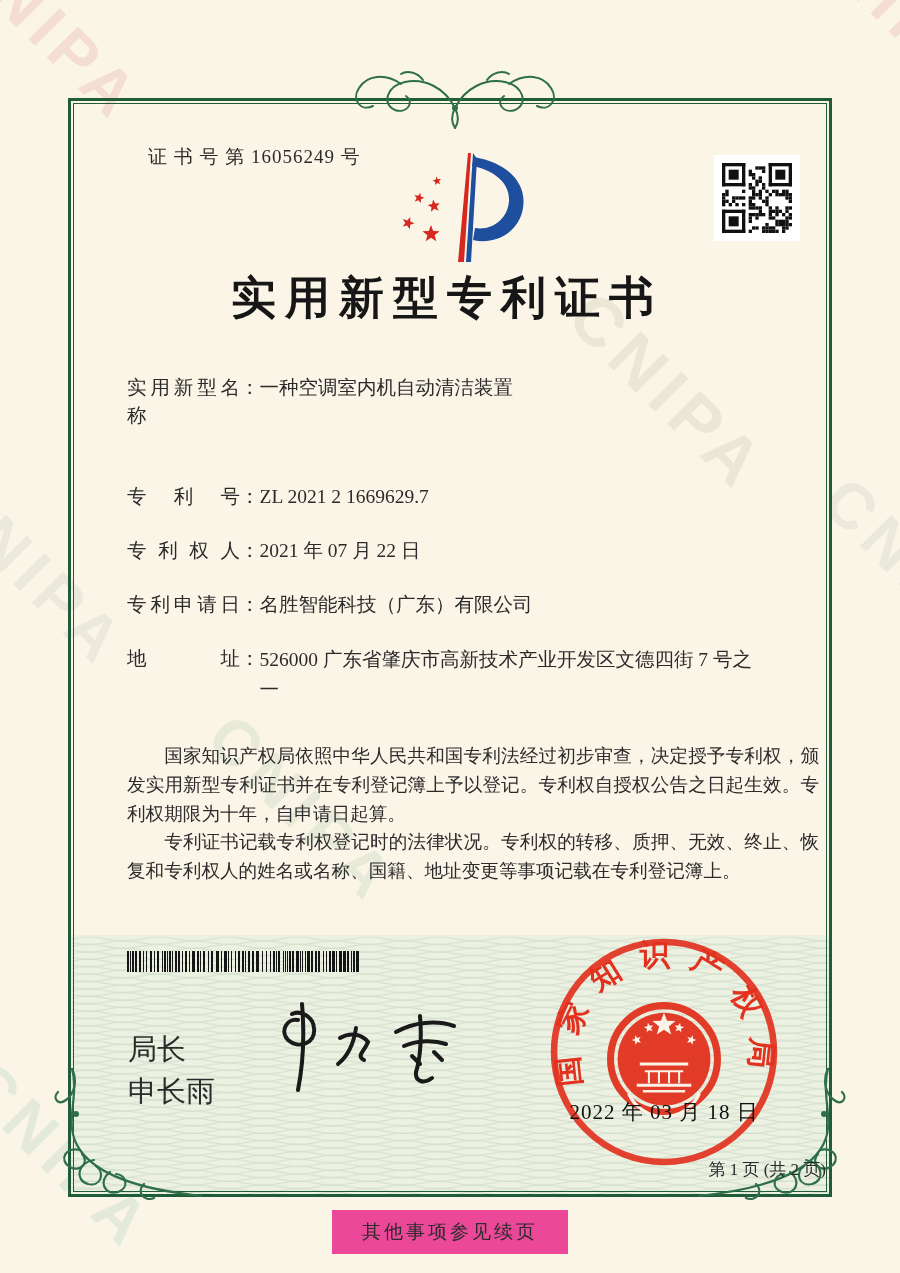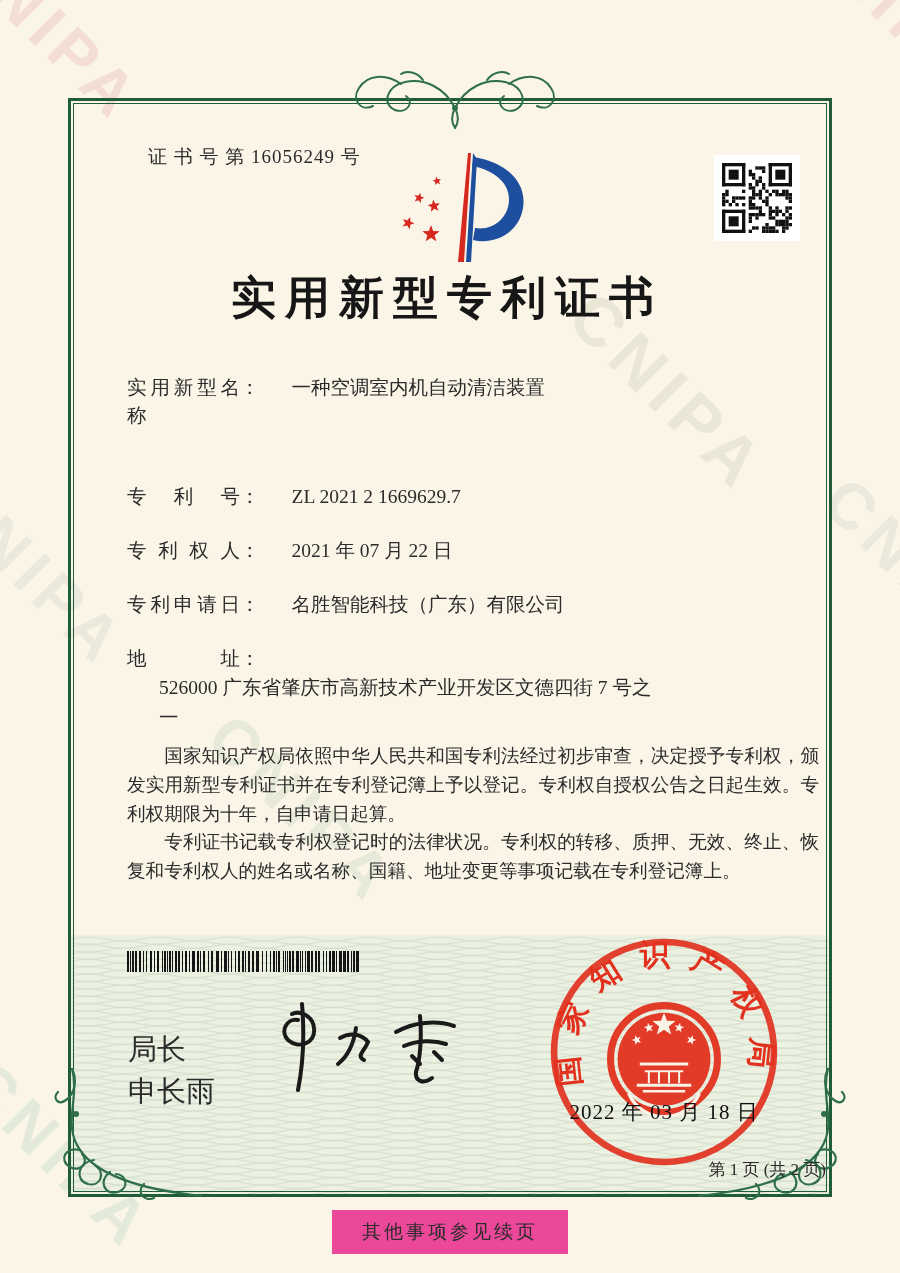--- a/index.html
+++ b/index.html
@@ -20,21 +20,21 @@
   .z{z-index:5;}
   #certno{left:148px;top:144px;font-size:19px;letter-spacing:1px;}
   #logo{left:390px;top:148px;}
   #qrbox{left:714px;top:155px;width:86px;height:86px;background:#fff;z-index:5;}
   #qrbox svg{position:absolute;left:8px;top:8px;}
   #title{left:68px;top:268px;width:758px;text-align:center;font-size:45px;font-weight:bold;
          letter-spacing:9px;color:#161616;}
   .frow{position:absolute;left:127px;width:700px;font-size:19.5px;line-height:28px;z-index:5;}
   .flabel{display:inline-block;width:113px;text-align:justify;text-align-last:justify;vertical-align:top;}
   .fcolon{vertical-align:top;}
-  .fvalue{vertical-align:top;margin-left:32px;}
+  .fvalue{vertical-align:top;}
   .pre{white-space:pre-line;display:inline-block;width:565px;line-height:30px;}
   .pair2{position:absolute;left:333px;top:0;}
   #paras{left:127px;top:742px;width:692px;font-size:18.6px;line-height:28.8px;z-index:5;}
   #paras p{margin:0;text-indent:2em;text-align:justify;}
   #barcode{left:127px;top:951px;z-index:5;}
   #signerblock{left:128px;top:1028px;font-size:29px;line-height:42px;z-index:6;}
   #sigsvg{left:268px;top:998px;z-index:6;}
   #seal{left:548px;top:936px;z-index:6;}
   #sealdate{left:548px;top:1098px;width:232px;text-align:center;font-size:21px;letter-spacing:1px;
             color:#111;z-index:7;}

